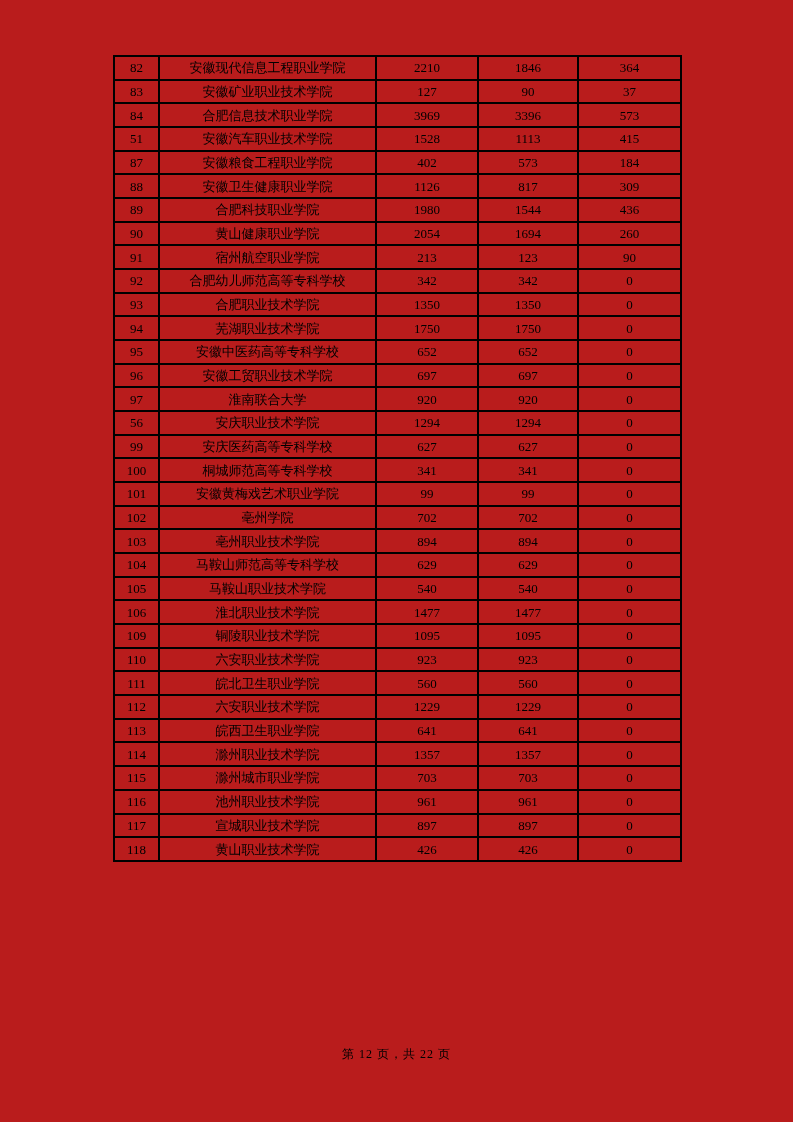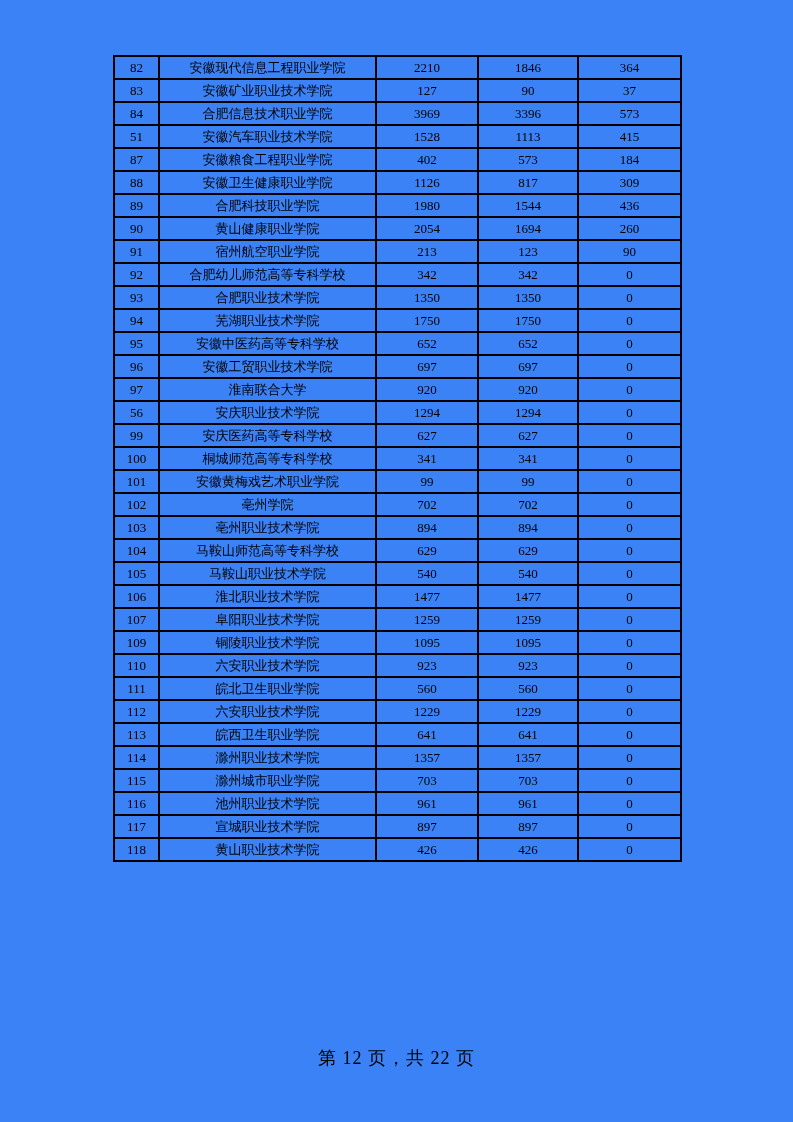--- a/index.html
+++ b/index.html
@@ -4,21 +4,21 @@
 <style>
   html, body {
     margin: 0;
     padding: 0;
     background: #ffffff;
   }
   .page {
     position: relative;
     width: 793px;
     height: 1122px;
-    background: #3b82f6;
+    background: #b91c1c;
     font-family: "Liberation Serif", "DejaVu Serif", serif;
     color: #000000;
     overflow: hidden;
   }
   table.stats-table {
     position: absolute;
     left: 113px;
     top: 55px;
     width: 567px;
     height: 807px;
@@ -39,21 +39,21 @@
   table.stats-table col.c-name  { width: 217px; }
   table.stats-table col.c-v1    { width: 102px; }
   table.stats-table col.c-v2    { width: 100px; }
   table.stats-table col.c-v3    { width: 103px; }
   .page-footer {
     position: absolute;
     left: 0;
     top: 1046px;
     width: 100%;
     text-align: center;
-    font-size: 18px;
+    font-size: 12px;
     letter-spacing: 1px;
   }
 </style>
 </head>
 <body>
 
 <div class="page">
 
   <table class="stats-table">
     <colgroup>
@@ -226,27 +226,20 @@
           <td>0</td>
         </tr>
         <tr>
           <td>106</td>
           <td>淮北职业技术学院</td>
           <td>1477</td>
           <td>1477</td>
           <td>0</td>
         </tr>
         <tr>
-          <td>107</td>
-          <td>阜阳职业技术学院</td>
-          <td>1259</td>
-          <td>1259</td>
-          <td>0</td>
-        </tr>
-        <tr>
           <td>109</td>
           <td>铜陵职业技术学院</td>
           <td>1095</td>
           <td>1095</td>
           <td>0</td>
         </tr>
         <tr>
           <td>110</td>
           <td>六安职业技术学院</td>
           <td>923</td>

